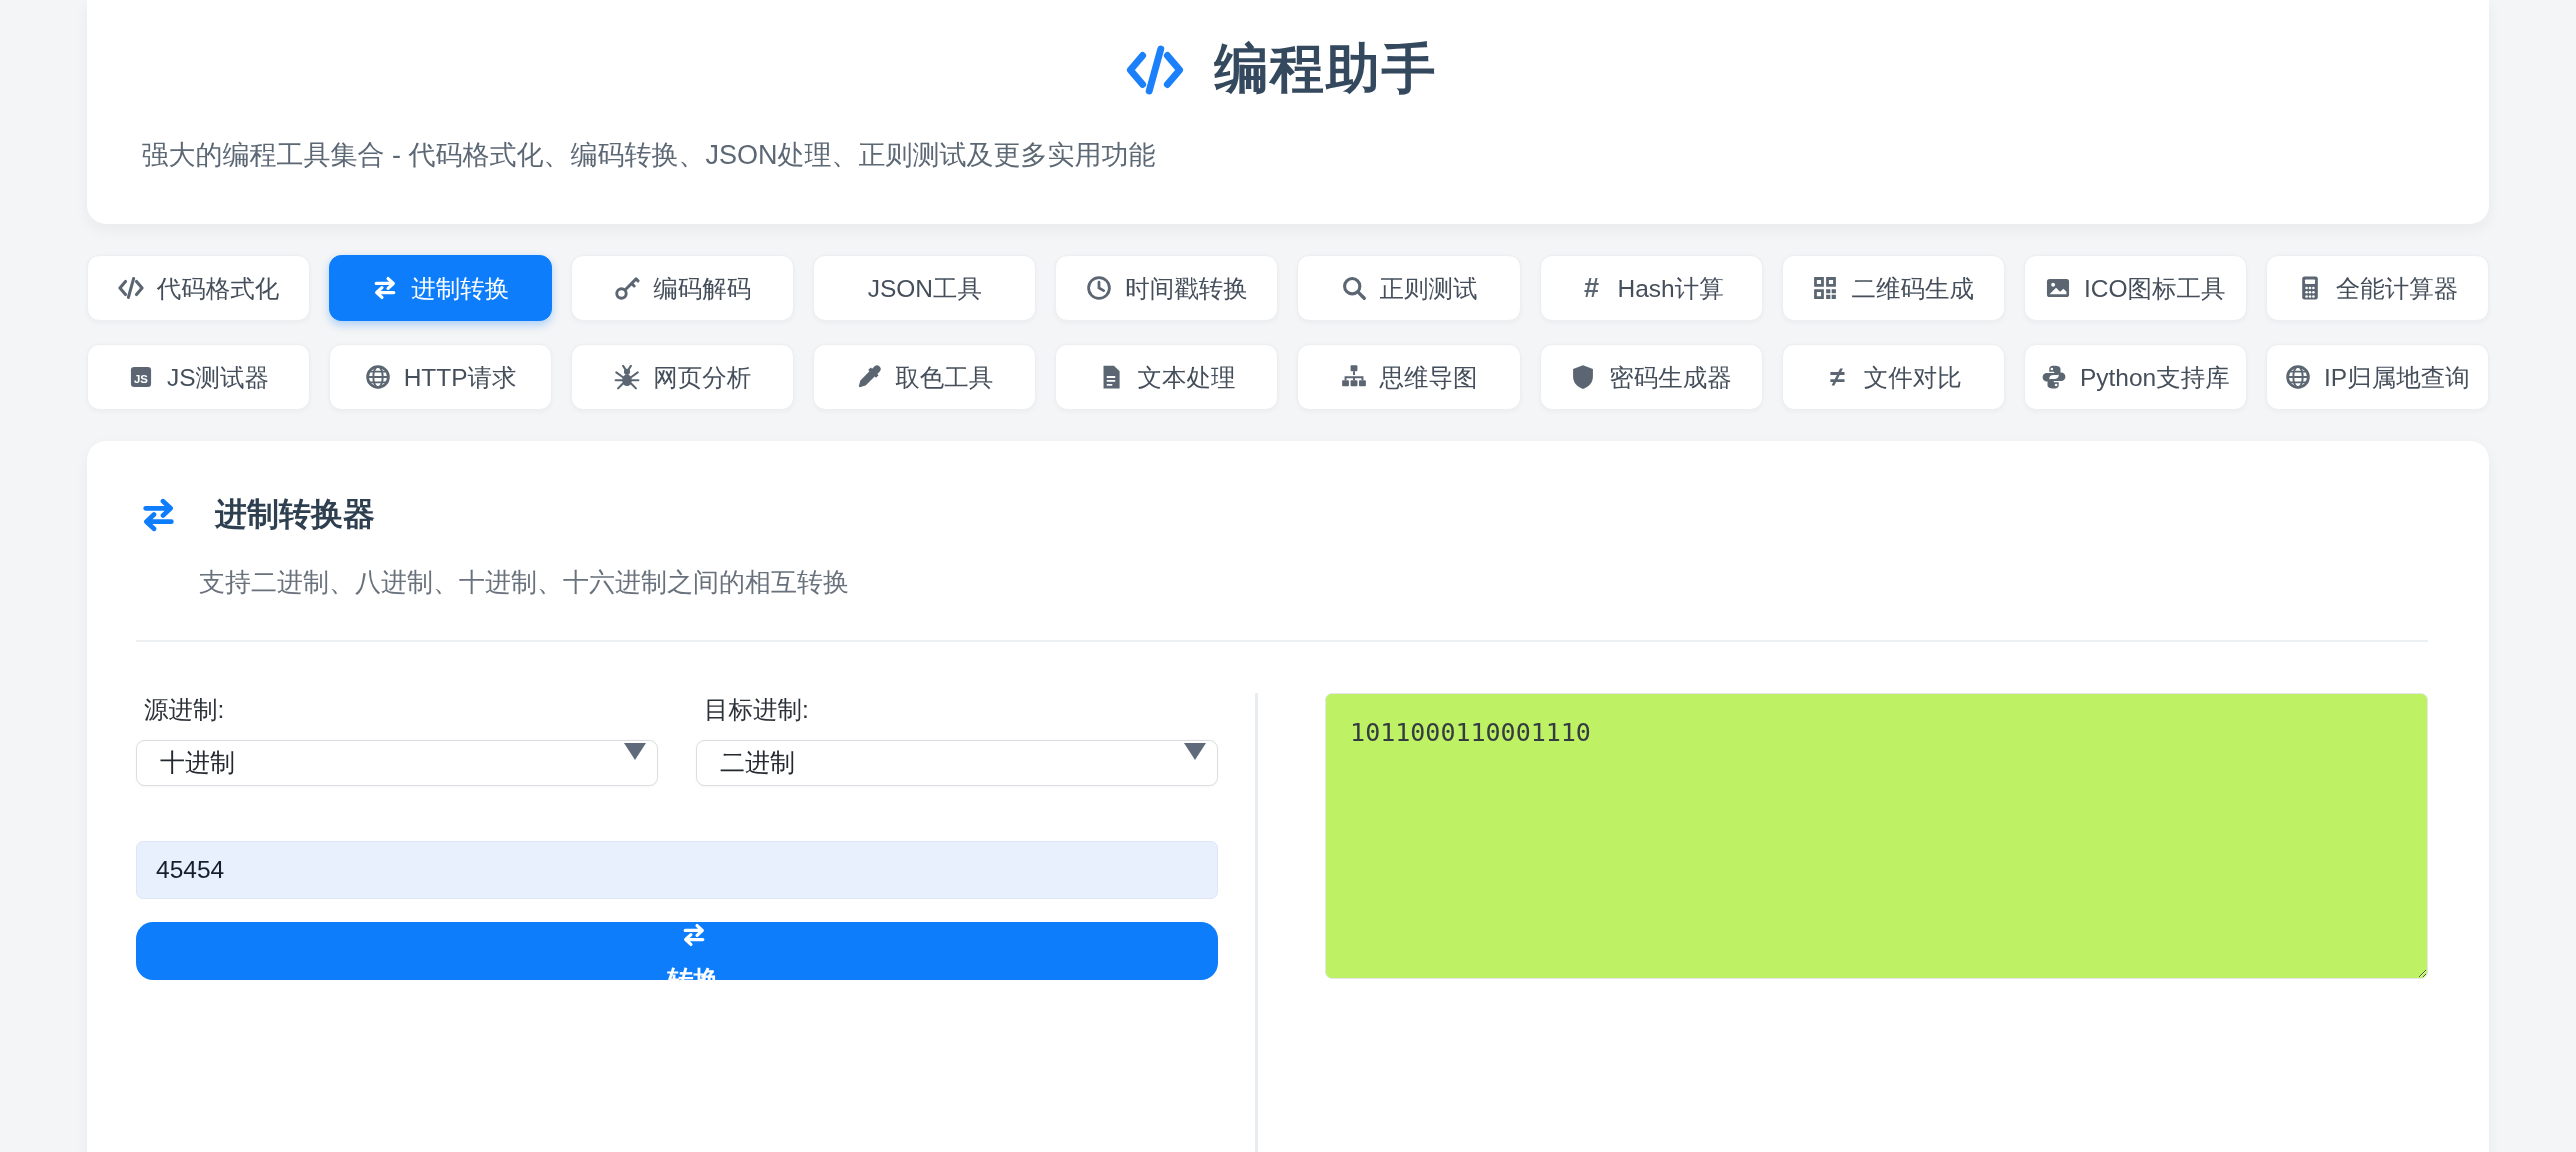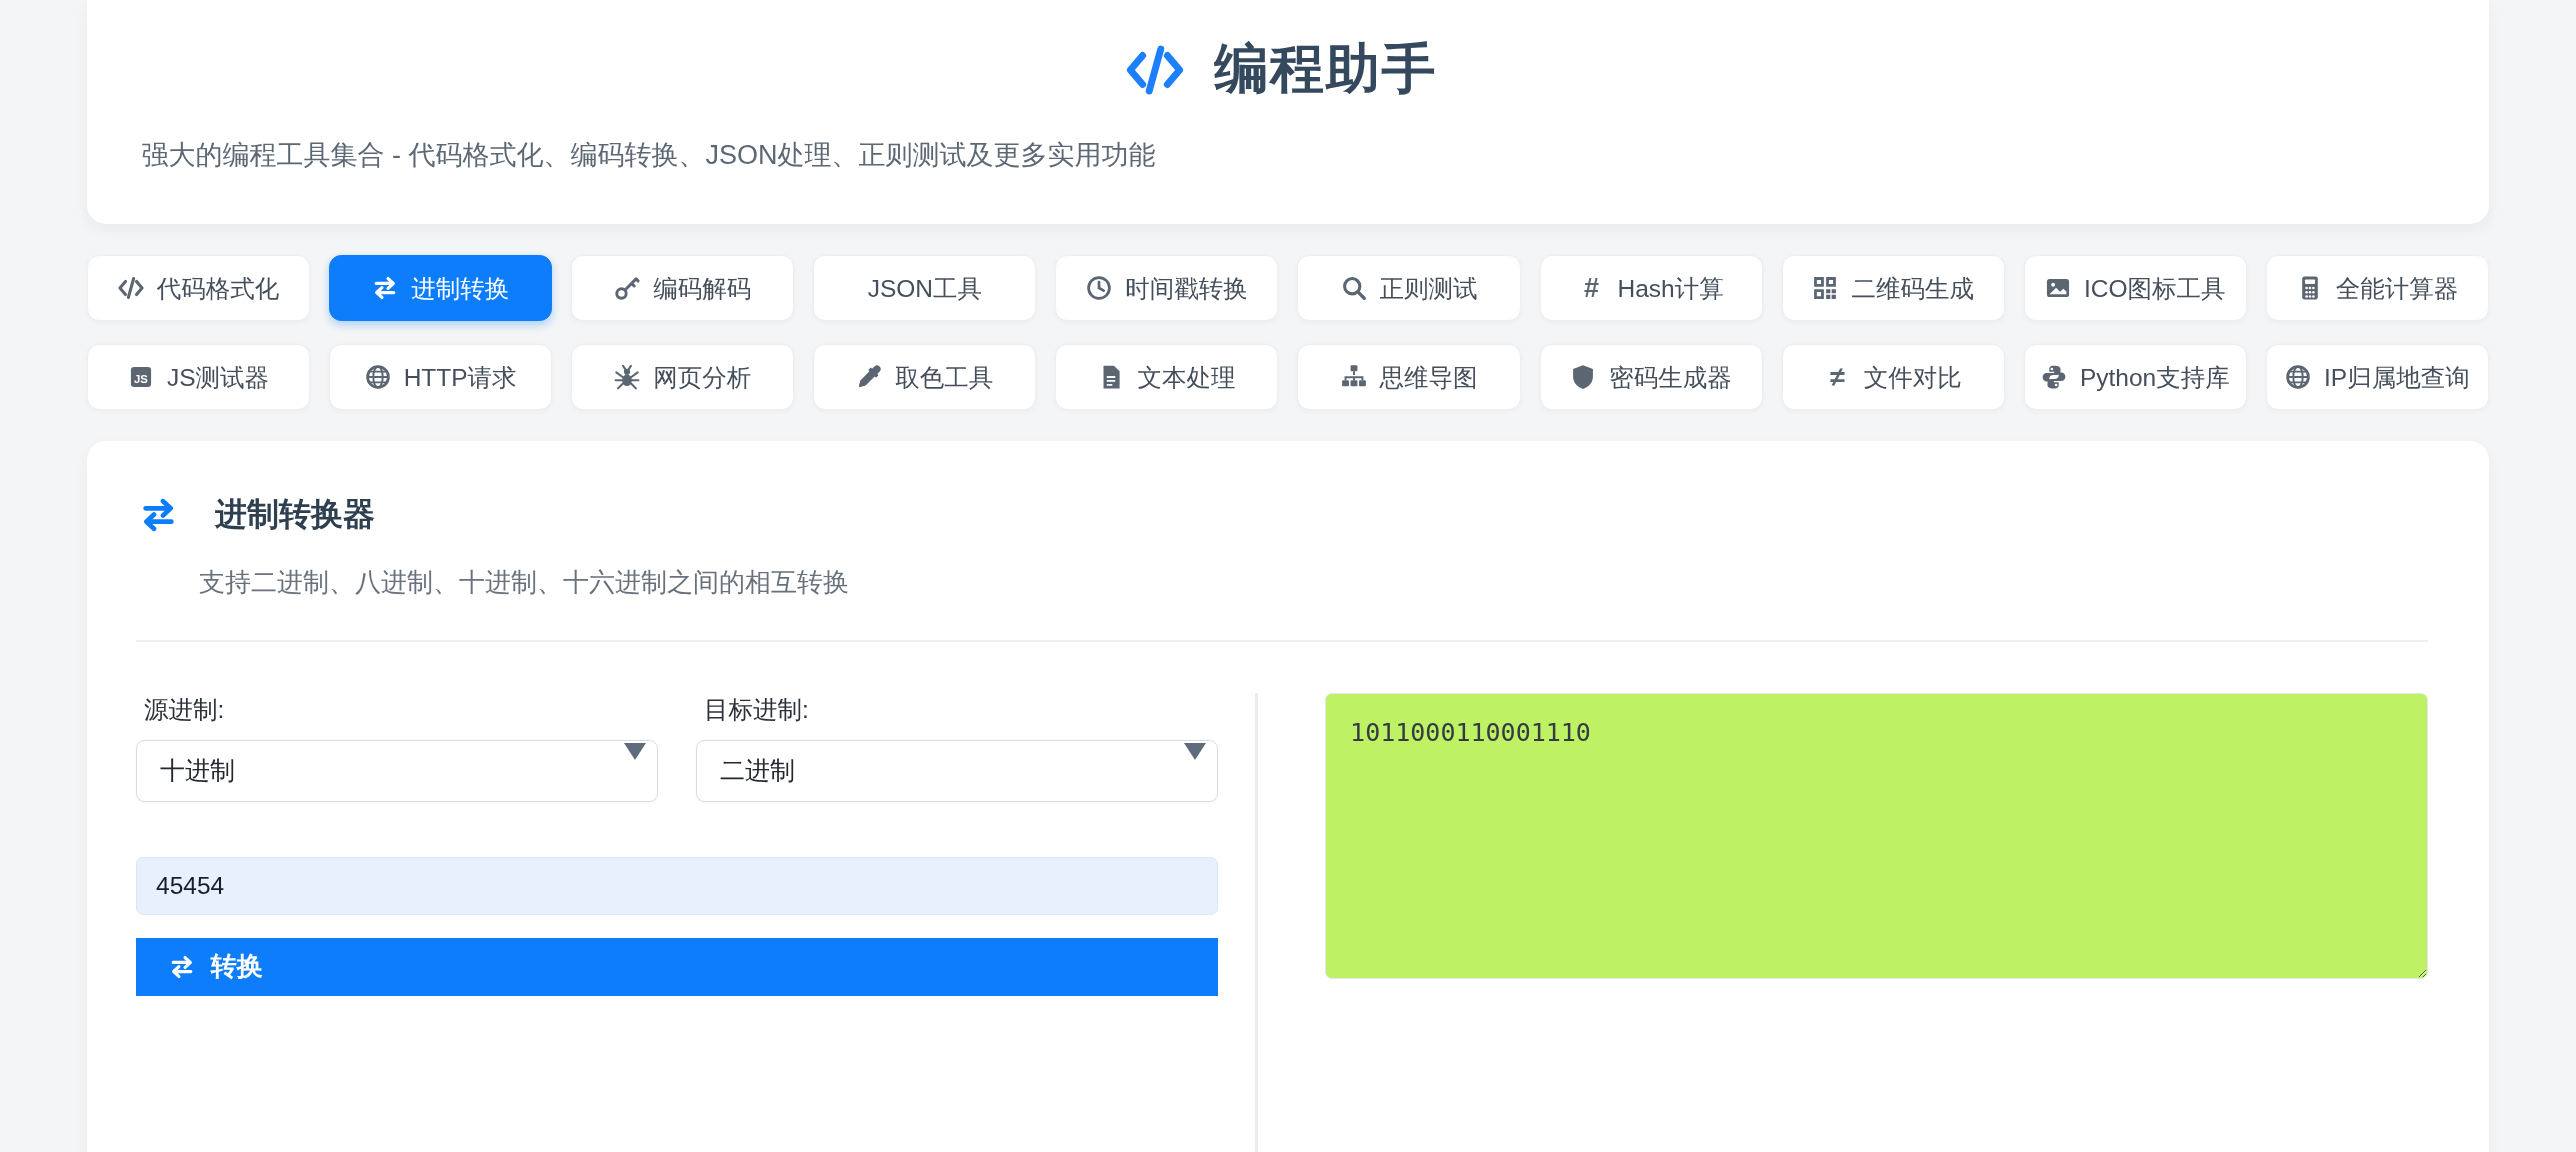--- a/index.html
+++ b/index.html
@@ -65,43 +65,44 @@
   .hr { height:1.7px; background:#edf0f2; margin-top:40px; }
   .cols { display:flex; margin-top:51px; min-height:489px; }
   .left-col { flex:0 0 1082px; }
   .vdiv { width:2.6px; background:#e9ecef; margin-left:37px; }
   .right-col { flex:1; margin-left:67px; }
   
   .field-row { display:flex; gap:38px; }
   .fgroup { flex:1 1 0; }
   .flabel { font-size:24.5px; color:#2b3138; margin-bottom:14px;margin-left:8px; }
   .select {
-    position:relative; height:62px;
+    position:relative; height:46px;
     border:0.9px solid #d9dde2; border-radius:8.7px;
     display:flex; align-items:center; padding:0 23px;
     font-size:25px; color:#23282e; background:#fff;
     box-shadow:0 0.9px 2.6px rgba(0,0,0,.04); cursor:pointer;
   }
   .caret {
     position:absolute; top:2.6px; right:11.4px; width:0; height:0;
     border-left:11.4px solid transparent; border-right:11.4px solid transparent;
     border-top:17.5px solid #5f6b7a;
   }
   .num-input {
     margin-top:55px; width:100%; height:58px;
     background:#e8f0fe; border:0.9px solid #dde6f6; border-radius:7px;
     font-size:24.5px; color:#17202a; padding:0 19px;
     font-family:inherit; outline:none;
   }
   .convert-btn {
     margin-top:23px; width:100%; height:58px;
-    background:#0d7dfc; border:none; border-radius:0;
+    background:#0d7dfc; border:none; border-radius:17px;
     display:flex; align-items:center; gap:15.7px; padding:0 0 0 33px;
     font-size:26px; font-weight:bold; color:#fff; cursor:pointer;
     font-family:inherit;
+    flex-direction:column;
   }
   .b-ic { width:26px; height:26px; color:#fff; display:flex; }
   .b-ic svg { width:100%; height:100%; }
   .output {
     display:block; width:100%; height:286px;
     background:#bef264; border:0.9px solid #e3e7ea; border-radius:7px;
     padding:21px 24.5px;
     font-family:"DejaVu Sans Mono","Liberation Mono",monospace;
     font-size:25px; color:#343b41; line-height:1.4;
     resize:vertical; outline:none;

